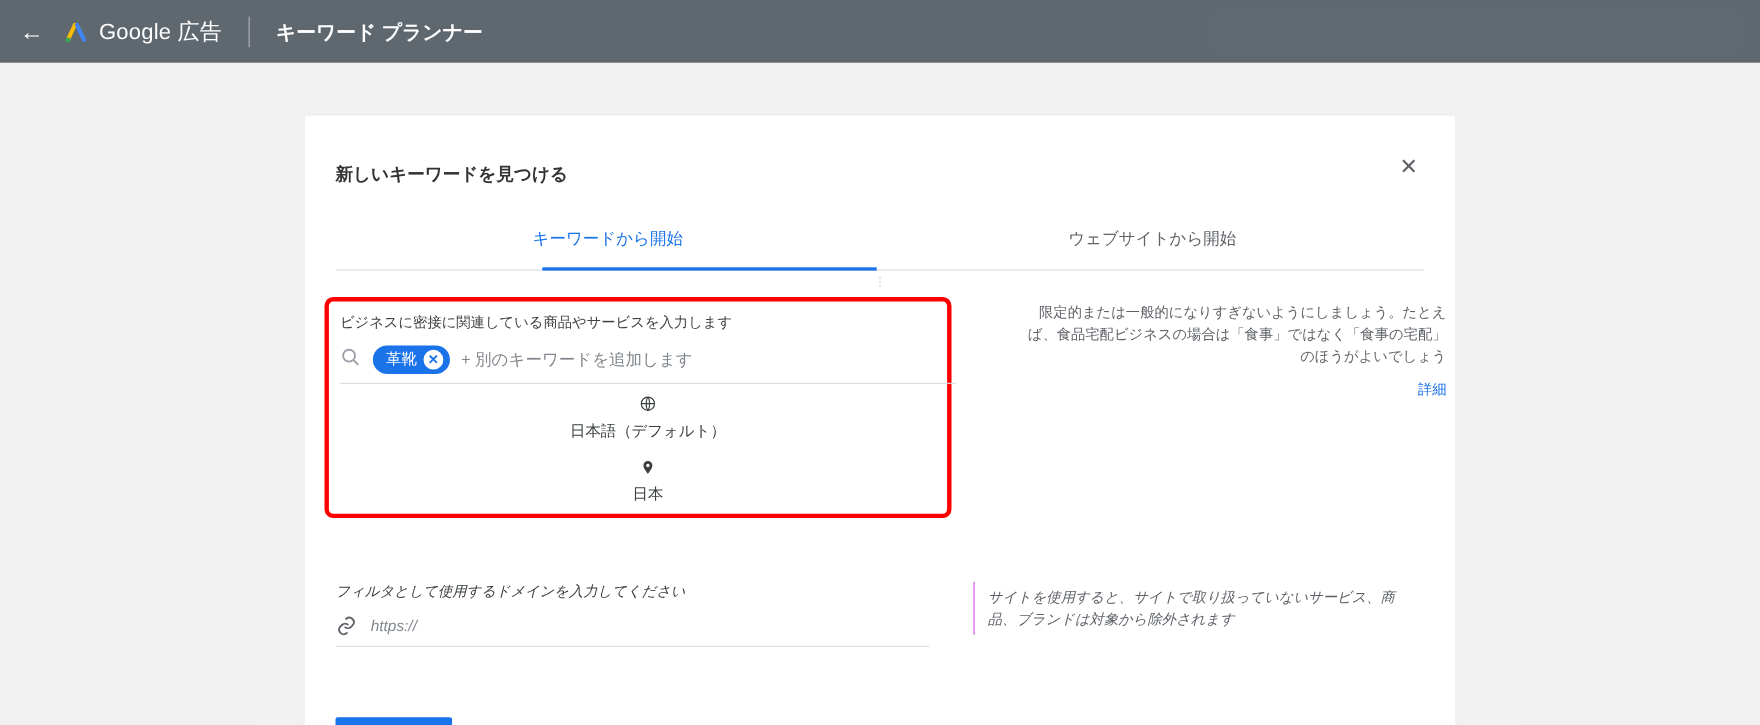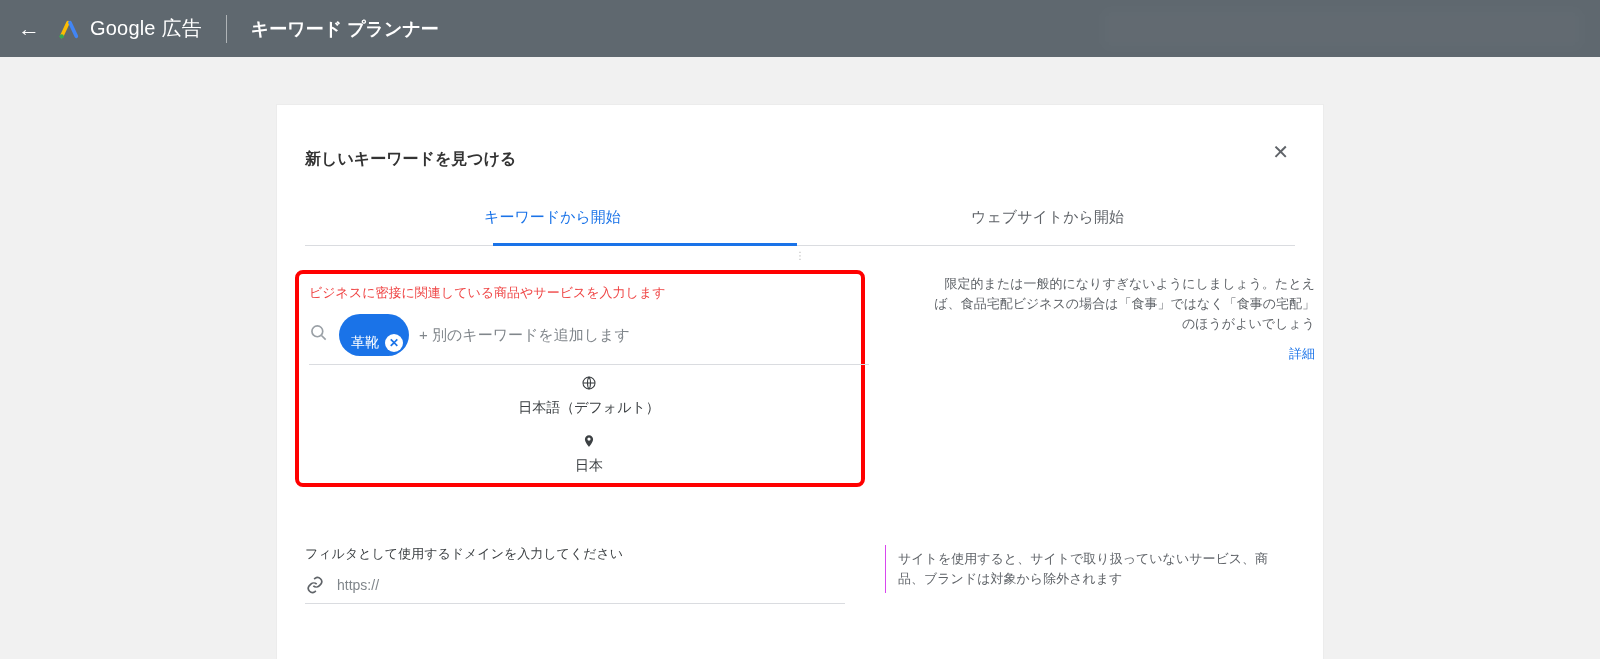--- a/index.html
+++ b/index.html
@@ -74,50 +74,50 @@
 
     .highlight-area {
       margin: 0 18px 0 18px;
       border: 4px solid #ff0000;
       border-radius: 8px;
       padding: 10px 10px 8px;
       width: 570px;
       margin-left: 18px;
     }
     .kw-block { width: 560px; }
-    .field-label { font-size: 13px; color: #ef4444; margin-bottom: 12px; }
+    .field-label { font-size: 13px; color: #404040; margin-bottom: 12px; }
     .kw-input-row {
       display: flex;
       align-items: center;
       gap: 10px;
       border-bottom: 1px solid #dadce0;
       padding: 0 0 8px;
     }
     .search-icon { color: #9aa0a6; }
     .chip {
       background: #1a73e8;
       color: #fff;
       border-radius: 999px;
       display: inline-flex;
       align-items: center;
       gap: 6px;
-      padding: 20px 6px 4px 12px;
+      padding: 4px 6px 4px 12px;
       font-size: 14px;
       cursor: pointer;
     }
     .chip-x { background:#fff; color:#1a73e8; width:18px; height:18px; border-radius:50%; display:inline-flex; align-items: center; justify-content:center; font-size:12px; font-weight:700; }
     .kw-placeholder { color: #80868b; font-size: 15px; }
 
     .lang-row { display:flex; align-items:center; gap: 8px; font-size: 14px; color:#3c4043; margin-top: 10px; flex-direction: column; }
     .globe-icon, .pin-icon { color:#3c4043; display:inline-flex; }
 
     .hint-col { margin-left: 40px; width: 392px; font-size: 13px; color:#5f6368; line-height: 1.55; text-align: right; }
     .hint-col .link { color:#1a73e8; display:inline-block; margin-top: 10px; cursor:pointer; }
 
-    .section2 { margin: 58px 28px 0; display:flex; gap: 40px; }
+    .section2 { margin: 58px 28px 0; display:flex; gap: 40px; font-style: italic; }
     .domain-block { width: 540px; }
     .domain-label { font-size: 13px; color:#3c4043; margin-bottom: 10px; }
     .domain-input-row { display:flex; align-items:center; gap: 12px; border-bottom: 1px solid #dadce0; padding: 2px 0 8px; }
     .link-icon { color:#5f6368; display:inline-flex; }
     .domain-placeholder { color:#80868b; font-size: 14px; }
     .hint2 { width: 392px; font-size: 13px; color:#5f6368; line-height:1.55; border-left: 0; margin-top: 4px;}
     .hint2-wrap { border-left: 1px solid #d946ef; padding-left: 12px; height: 48px;}
 
     .submit-btn {
       margin: 64px 28px 0;

